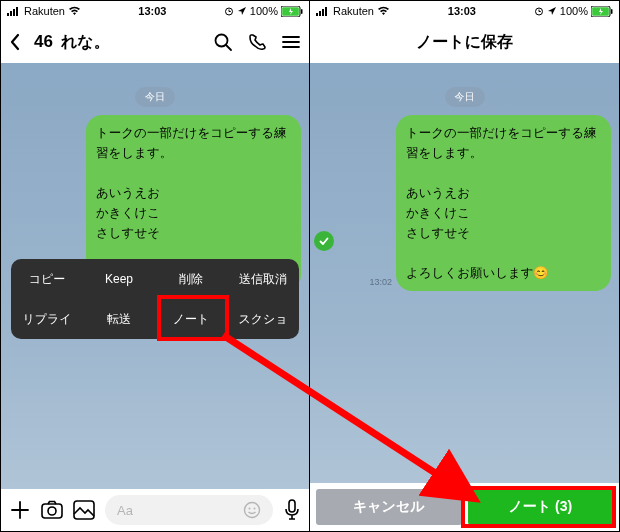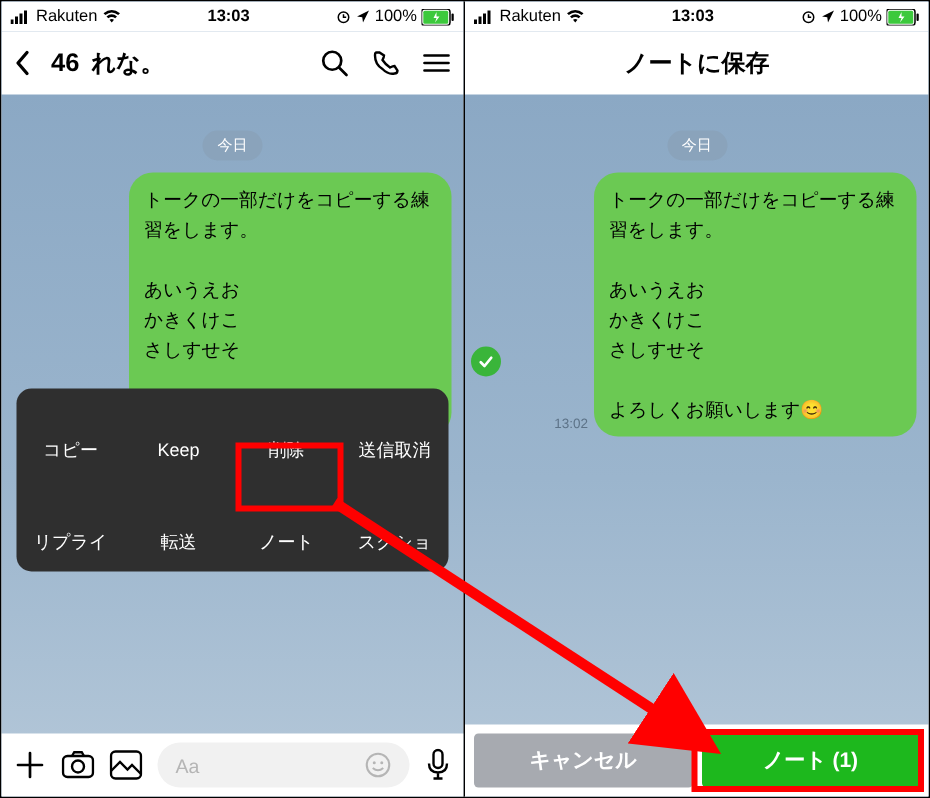--- a/index.html
+++ b/index.html
@@ -17,21 +17,21 @@
   .appbar .title.center { text-align: center; flex: none; }
   .appbar .icons { display: flex; gap: 14px; margin-left: auto; }
   .chat { position: relative; padding: 8px 8px 0 8px; height: calc(100% - 62px - 42px); }
   .chat.full { height: calc(100% - 62px - 48px); }
   .date-pill { background: #8aa3bb; color: #fff; font-size: 10px; padding: 3px 10px; border-radius: 10px; width: fit-content; margin: 16px auto 8px auto; }
   .msg-row { display: flex; justify-content: flex-end; align-items: flex-end; gap: 4px; margin-bottom: 2px; }
   .msg-bubble { background: #6bc953; color: #000; border-radius: 16px; padding: 8px 10px; max-width: 215px; font-size: 12.5px; line-height: 1.6; position: relative; }
   .msg-time { font-size: 9px; color: #5d7388; margin-bottom: 4px; }
   .check-badge { position: absolute; left: 4px; top: 168px; width: 20px; height: 20px; background: #3ab53a; border-radius: 50%; display: flex; align-items: center; justify-content: center; }
   .ctx-menu { position: absolute; left: 10px; top: 258px; width: 288px; background: #2f2f2f; border-radius: 10px; display: grid; grid-template-columns: repeat(4, 1fr); color: #fff; font-size: 12px; overflow: hidden; }
-  .ctx-item { height: 40px; display: flex; align-items: center; justify-content: center; margin-top: 21px; }
+  .ctx-item { height: 40px; display: flex; align-items: center; justify-content: center; }
   .ctx-highlight { position: absolute; left: 156px; top: 294px; width: 72px; height: 46px; border: 4px solid #ff0000; z-index: 5; pointer-events: none; }
   .bottom-input { position: absolute; bottom: 0; left: 0; right: 0; height: 42px; background: #fff; display: flex; align-items: center; padding: 0 8px; gap: 10px; }
   .bottom-input .field { flex: 1; height: 30px; background: #f1f1f1; border-radius: 15px; display: flex; align-items: center; padding: 0 12px; color: #b5b5b5; font-size: 13px; }
   .bottom-buttons { position: absolute; bottom: 0; left: 0; right: 0; height: 48px; background: #fff; display: flex; gap: 6px; padding: 6px; }
   .btn { flex: 1; display: flex; align-items: center; justify-content: center; border: none; border-radius: 3px; font-size: 14px; font-weight: 600; color: #fff; }
   .btn.cancel { background: #a7aab0; }
   .btn.note { background: #1db81d; }
   .note-highlight { position: absolute; right: 3px; bottom: 3px; width: 155px; height: 42px; border: 4px solid #ff0000; z-index: 5; pointer-events: none; }
   .arrow-svg { position: absolute; left: 0; top: 0; width: 620px; height: 532px; z-index: 20; pointer-events: none; }
 </style>
@@ -201,21 +201,21 @@
       </div>
       <div class="check-badge">
         <svg width="12" height="12" viewBox="0 0 12 12">
             <path d="M2.5 6.5 L5 9 L9.5 3.5" stroke="#fff" stroke-width="1.8" fill="none" stroke-linecap="round" stroke-linejoin="round"></path>
           </svg>
       </div>
     </div>
 
     <div class="bottom-buttons">
       <button class="btn cancel">キャンセル</button>
-      <button class="btn note">ノート (1)</button>
+      <button class="btn note">ノート (3)</button>
     </div>
     <div class="note-highlight"></div>
   </div>
 
   <svg class="arrow-svg" viewBox="0 0 620 532">
     <defs>
       <marker id="arrhead" markerWidth="8" markerHeight="8" refX="6" refY="4" orient="auto">
         <path d="M0 0 L8 4 L0 8 Z" fill="#ff0000"></path>
       </marker>
     </defs>

